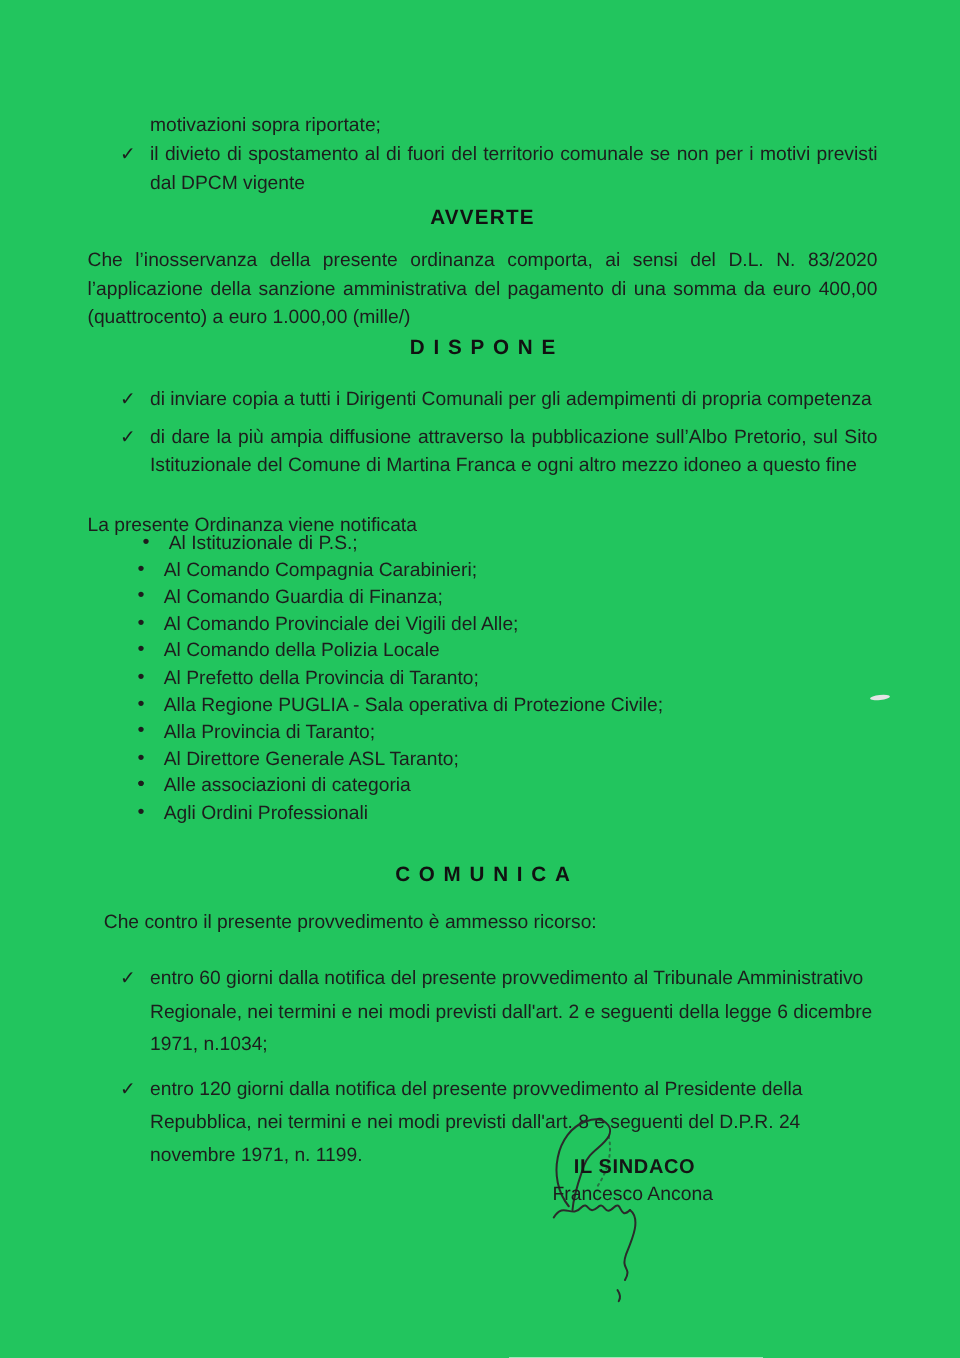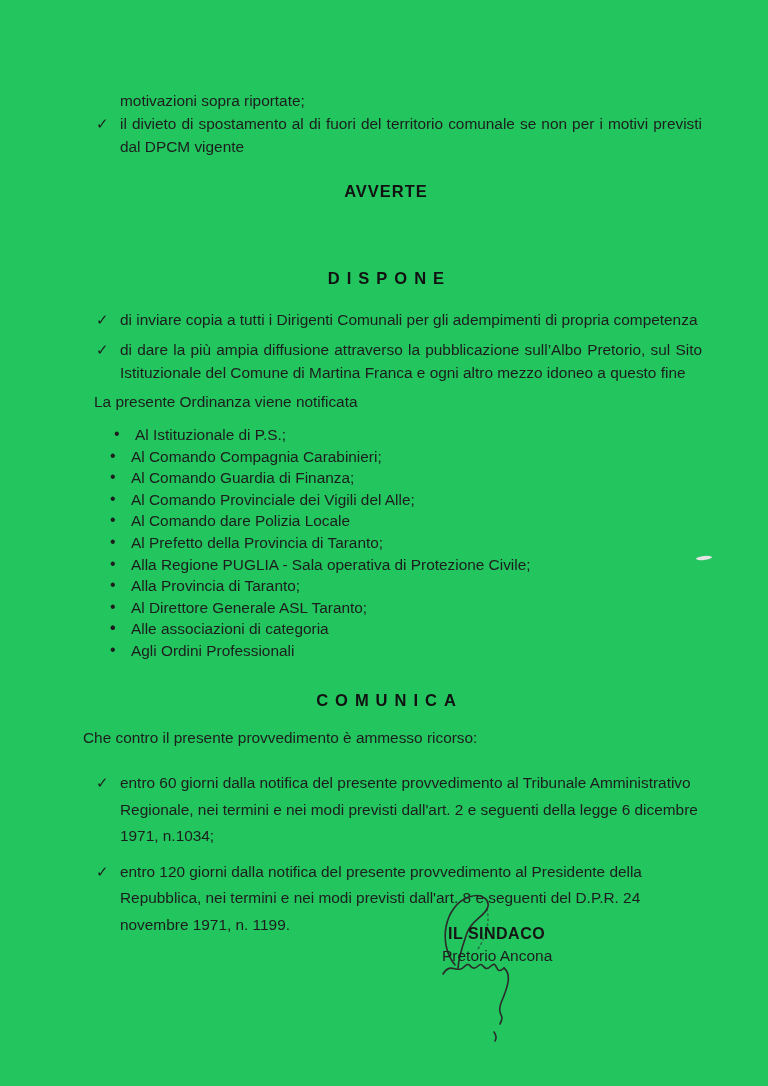--- a/index.html
+++ b/index.html
@@ -86,21 +86,21 @@
   
   .signature {
     position: absolute;
     left: 425px;
     top: 893px;
     width: 220px;
     height: 175px;
   }
   .sig-title {
     position: absolute;
-    left: 23px;
+    left: 34px;
     top: 32px;
     font-weight: bold;
     font-size: 16px;
     letter-spacing: 0.5px;
     color: #151515;
     text-align: center;
   }
   .sig-name {
     position: absolute;
     left: 17px;
@@ -130,44 +130,45 @@
 <div class="page">
 
   <div class="abs content-col" style="top: 89px;">
     <div class="cont-line">motivazioni sopra riportate;</div>
     <div class="check-item">
       <span class="check">✓</span>
       <span>il divieto di spostamento al di fuori del territorio comunale se non per i motivi previsti dal DPCM vigente</span>
     </div>
   </div>
 
-  <div class="abs content-col sec-heading" style="top: 182px; text-align: center;">AVVERTE</div>
-
+  <div class="abs content-col sec-heading" style="top: 165px; text-align: center;">AVVERTE</div>
+
+  <div class="abs content-col para" style="top: 198px;">Che l’inosservanza della presente ordinanza comporta, ai sensi del D.L. N. 83/2020 l’applicazione della sanzione amministrativa del pagamento di una somma da euro 400,00 (quattrocento) a euro 1.000,00 (mille/)</div>
 
   <div class="abs content-col sec-heading spread" style="top: 269px;">DISPONE</div>
 
   <div class="abs content-col" style="top: 308px;">
     <div class="check-item ragged" style="margin-bottom: 7px;">
       <span class="check">✓</span>
       <span>di inviare copia a tutti i Dirigenti Comunali per gli adempimenti di propria competenza</span>
     </div>
     <div class="check-item">
       <span class="check">✓</span>
       <span>di dare la più ampia diffusione attraverso la pubblicazione sull’Albo Pretorio, sul Sito Istituzionale del Comune di Martina Franca e ogni altro mezzo idoneo a questo fine</span>
     </div>
   </div>
 
-  <div class="abs content-col plain-line" style="top: 390px; margin-left: 24px;">La presente Ordinanza viene notificata</div>
+  <div class="abs content-col plain-line" style="top: 409px;">La presente Ordinanza viene notificata</div>
 
   <ul class="recipients abs content-col" style="top: 424px;">
     <li class="sp"><span class="bullet">•</span><span>Al Istituzionale di P.S.;</span></li>
     <li><span class="bullet">•</span><span>Al Comando Compagnia Carabinieri;</span></li>
     <li><span class="bullet">•</span><span>Al Comando Guardia di Finanza;</span></li>
     <li><span class="bullet">•</span><span>Al Comando Provinciale dei Vigili del Alle;</span></li>
-    <li><span class="bullet">•</span><span>Al Comando dare Polizia Locale</span></li>
+    <li><span class="bullet">•</span><span>Al Comando della Polizia Locale</span></li>
     <li><span class="bullet">•</span><span>Al Prefetto della Provincia di Taranto;</span></li>
     <li><span class="bullet">•</span><span>Alla Regione PUGLIA - Sala operativa di Protezione Civile;</span></li>
     <li><span class="bullet">•</span><span>Alla Provincia di Taranto;</span></li>
     <li><span class="bullet">•</span><span>Al Direttore Generale ASL Taranto;</span></li>
     <li><span class="bullet">•</span></li>
     <li><span class="bullet">•</span><span>Alle associazioni di categoria</span></li>
     <li><span class="bullet">•</span><span>Agli Ordini Professionali</span></li>
   </ul>
 
   <div class="abs content-col plain-line" style="top: 726px; text-indent: 13px;">Che contro il presente provvedimento è ammesso ricorso:</div>
@@ -194,18 +195,18 @@
         <path d="M 62 16 C 65 30, 61 44, 53 56" stroke-dasharray="1.5 3.5" opacity="0.55"></path>
 
         <path d="M 18 81 C 26 68, 32 82, 40 73 C 46 67, 45 80, 53 73 C 59 67, 58 81, 66 73 C 73 66, 70 84, 79 75"></path>
 
         <path d="M 79 75 C 88 82, 81 98, 76 110 C 71 124, 81 120, 75 131"></path>
 
         <path d="M 69 139 C 71 142, 72 145, 70 148"></path>
       </g>
     </svg>
     <div class="sig-title">IL SINDACO</div>
-    <div class="sig-name">Pretorio Ancona</div>
+    <div class="sig-name">Francesco Ancona</div>
   </div>
 
   <div class="speck"></div>
 
 </div>
 
 </body></html>

